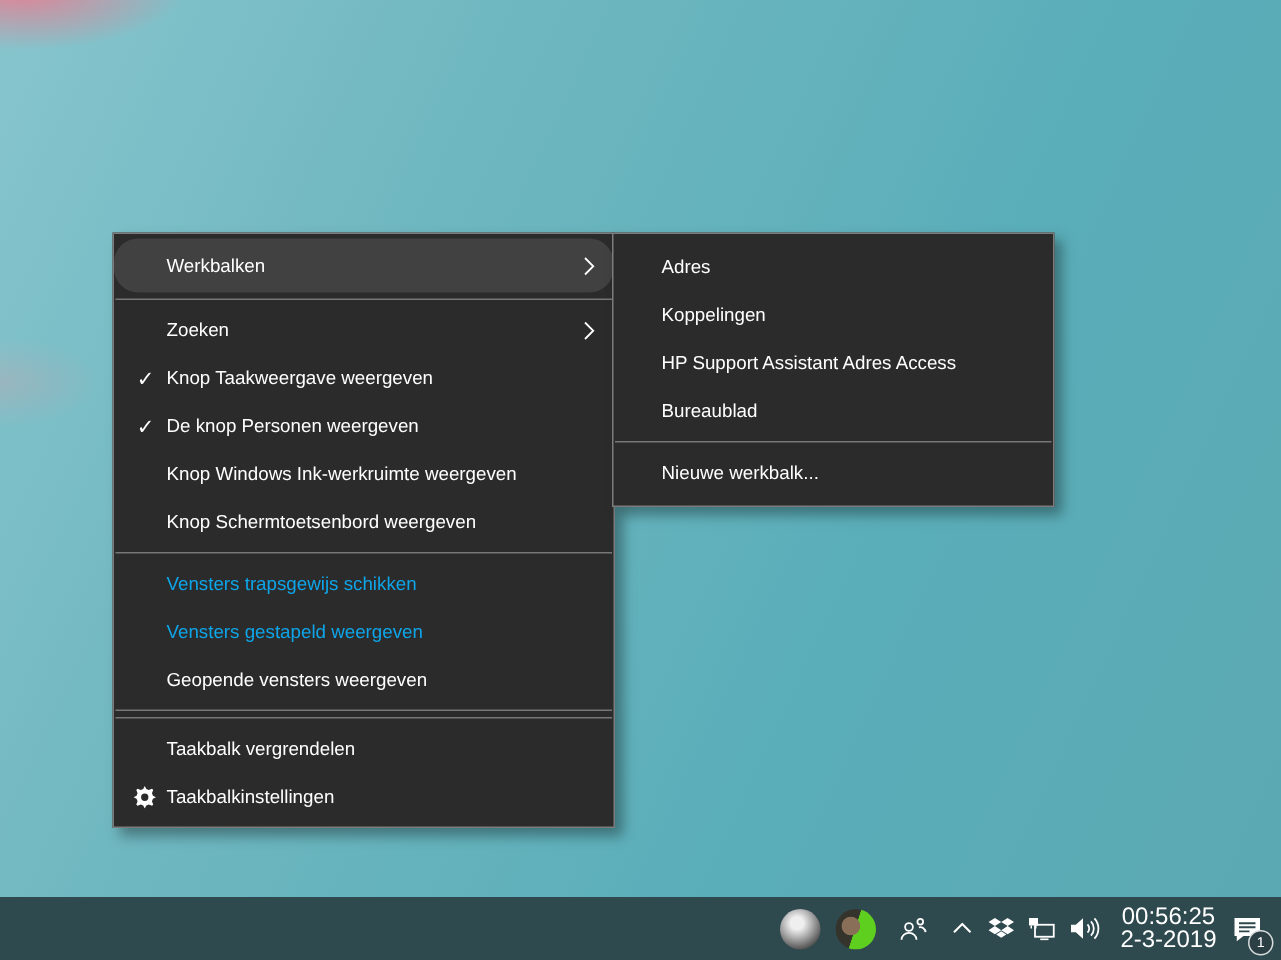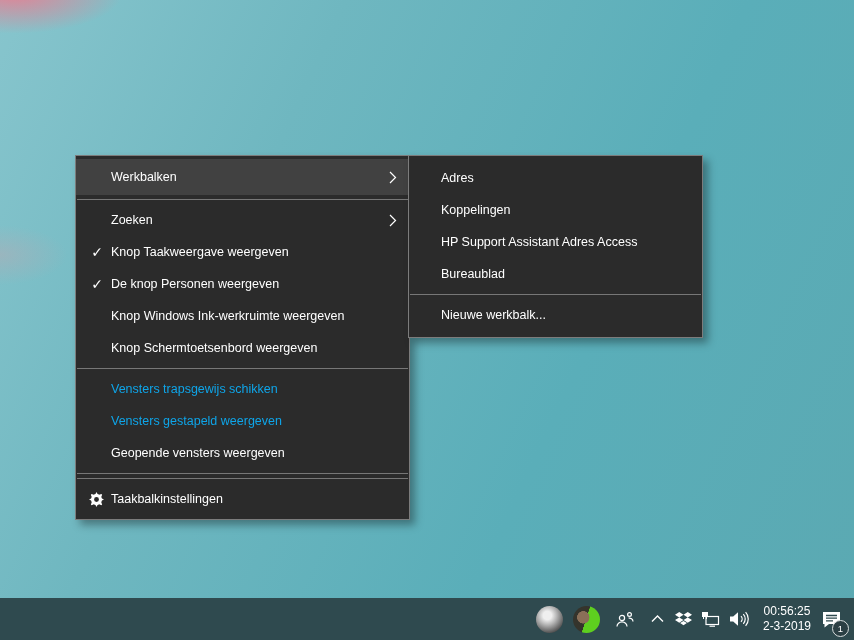--- a/index.html
+++ b/index.html
@@ -15,32 +15,32 @@
   #taskbar{position:absolute;left:0;bottom:0;width:854px;height:42px;background:#2f4a4f;
     display:flex;align-items:center;justify-content:flex-end;color:#fff;}
   .tray{display:flex;align-items:center;height:100%;}
   .trayitem{display:flex;align-items:center;justify-content:center;height:42px;cursor:default;}
   .avatar{width:27px;height:27px;border-radius:50%;margin:0 5px;}
   #avatar1{background:radial-gradient(circle at 42% 35%, #efefef 0 18%, #b5b5b5 40%, #4a4a4a 78%, #2c2c2c 100%);}
   #avatar2{background:
       radial-gradient(circle at 38% 42%, #8a6f58 0 26%, rgba(0,0,0,0) 28%),
       linear-gradient(108deg,#35342c 48%,#5ecf1f 49%);}
   .icon16 svg{display:block;}
-  #clock{ text-align:center;font-size:12px;line-height:15px;margin:0 10px 0 8px;white-space:nowrap;}
+  #clock{ text-align:center;font-size:16px;line-height:15px;margin:0 10px 0 8px;white-space:nowrap;}
   #notif{position:relative;margin-right:12px;}
   #badge{position:absolute;right:-7px;bottom:3px;width:15px;height:15px;border-radius:50%;
     background:#2b3f44;border:1px solid #d8dddd;color:#fff;font-size:9.5px;line-height:15px;text-align:center;}
   
   .menu{position:absolute;background:#2b2b2b;border:1px solid #7c7c7c;
     box-shadow:5px 5px 8px rgba(0,0,0,.35);color:#fff;font-size:12.5px;}
   #mainmenu{left:75px;top:155px;width:333px;padding:3px 0 4px 0;}
   #submenu{left:408px;top:155px;width:293px;padding:6px 0 6px 0;}
   .mi{position:relative;height:32px;display:flex;align-items:center;padding-left:35px;padding-right:28px;cursor:default;}
   .mi.first{height:36px;}
-  .mi.hl{background:#414141;}
+  .mi.hl{background:#414141;border-radius:16px;}
   .mi.disabled{color:#0ea5e9;}
   .sep{height:1px;background:#777;margin:4px 1px;}
   .check{position:absolute;left:11px;top:0;width:20px;height:32px;display:flex;align-items:center;justify-content:center;font-size:14px;}
   .gearwrap{position:absolute;left:10px;top:0;width:20px;height:32px;display:flex;align-items:center;justify-content:center;}
   .arrow{position:absolute;right:12px;top:0;height:100%;display:flex;align-items:center;}
   .lbl{white-space:nowrap;}
 </style>
 </head>
 <body>
 
@@ -158,20 +158,23 @@
     </div>
     <div class="mi disabled">
       <span class="lbl">Vensters gestapeld weergeven</span>
     </div>
     <div class="mi">
       <span class="lbl">Geopende vensters weergeven</span>
     </div>
     <div class="sep"></div>
     <div class="sep"></div>
     <div class="mi">
+      <span class="lbl">Taakbalk vergrendelen</span>
+    </div>
+    <div class="mi">
       <span class="gearwrap">
         <svg width="15" height="15" viewBox="0 0 16 16" fill="#fff">
           <path d="M8 0l1.1 2.2a6 6 0 0 1 1.7.7L13.2 2 14 2.8l-.9 2.4c.3.5.6 1.1.7 1.7L16 8l-2.2 1.1a6 6 0 0 1-.7 1.7l.9 2.4-.8.8-2.4-.9c-.5.3-1.1.6-1.7.7L8 16l-1.1-2.2a6 6 0 0 1-1.7-.7l-2.4.9-.8-.8.9-2.4a6 6 0 0 1-.7-1.7L0 8l2.2-1.1c.1-.6.4-1.2.7-1.7L2 2.8 2.8 2l2.4.9c.5-.3 1.1-.6 1.7-.7Z M8 5.4A2.6 2.6 0 1 0 8 10.6 2.6 2.6 0 0 0 8 5.4Z" fill-rule="evenodd"></path>
         </svg>
       </span>
       <span class="lbl">Taakbalkinstellingen</span>
     </div>
   </div>
 
   <div id="submenu" class="menu">

